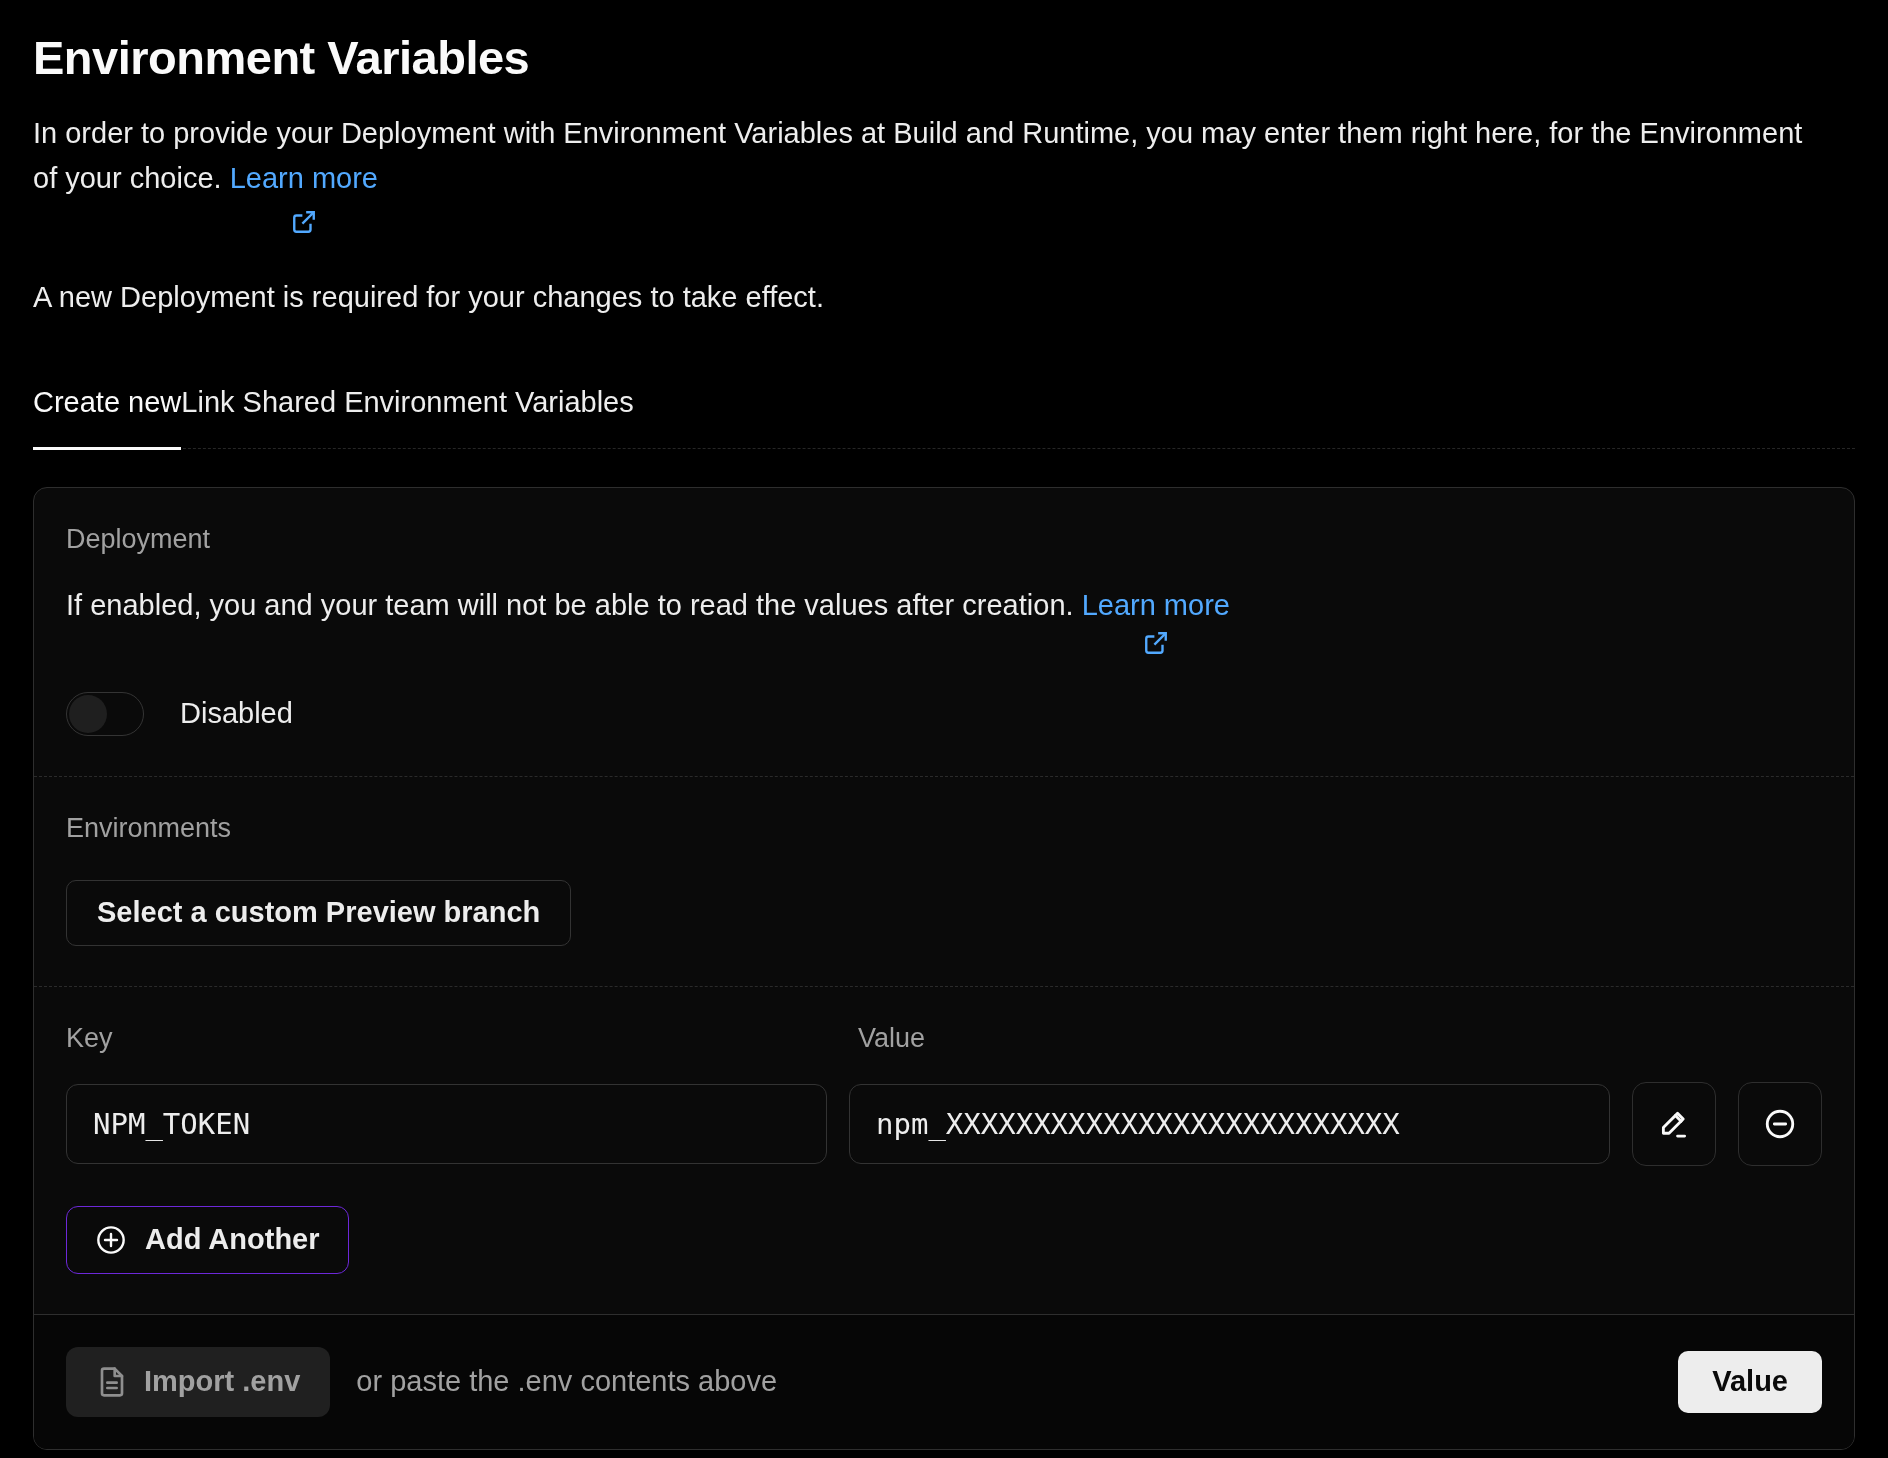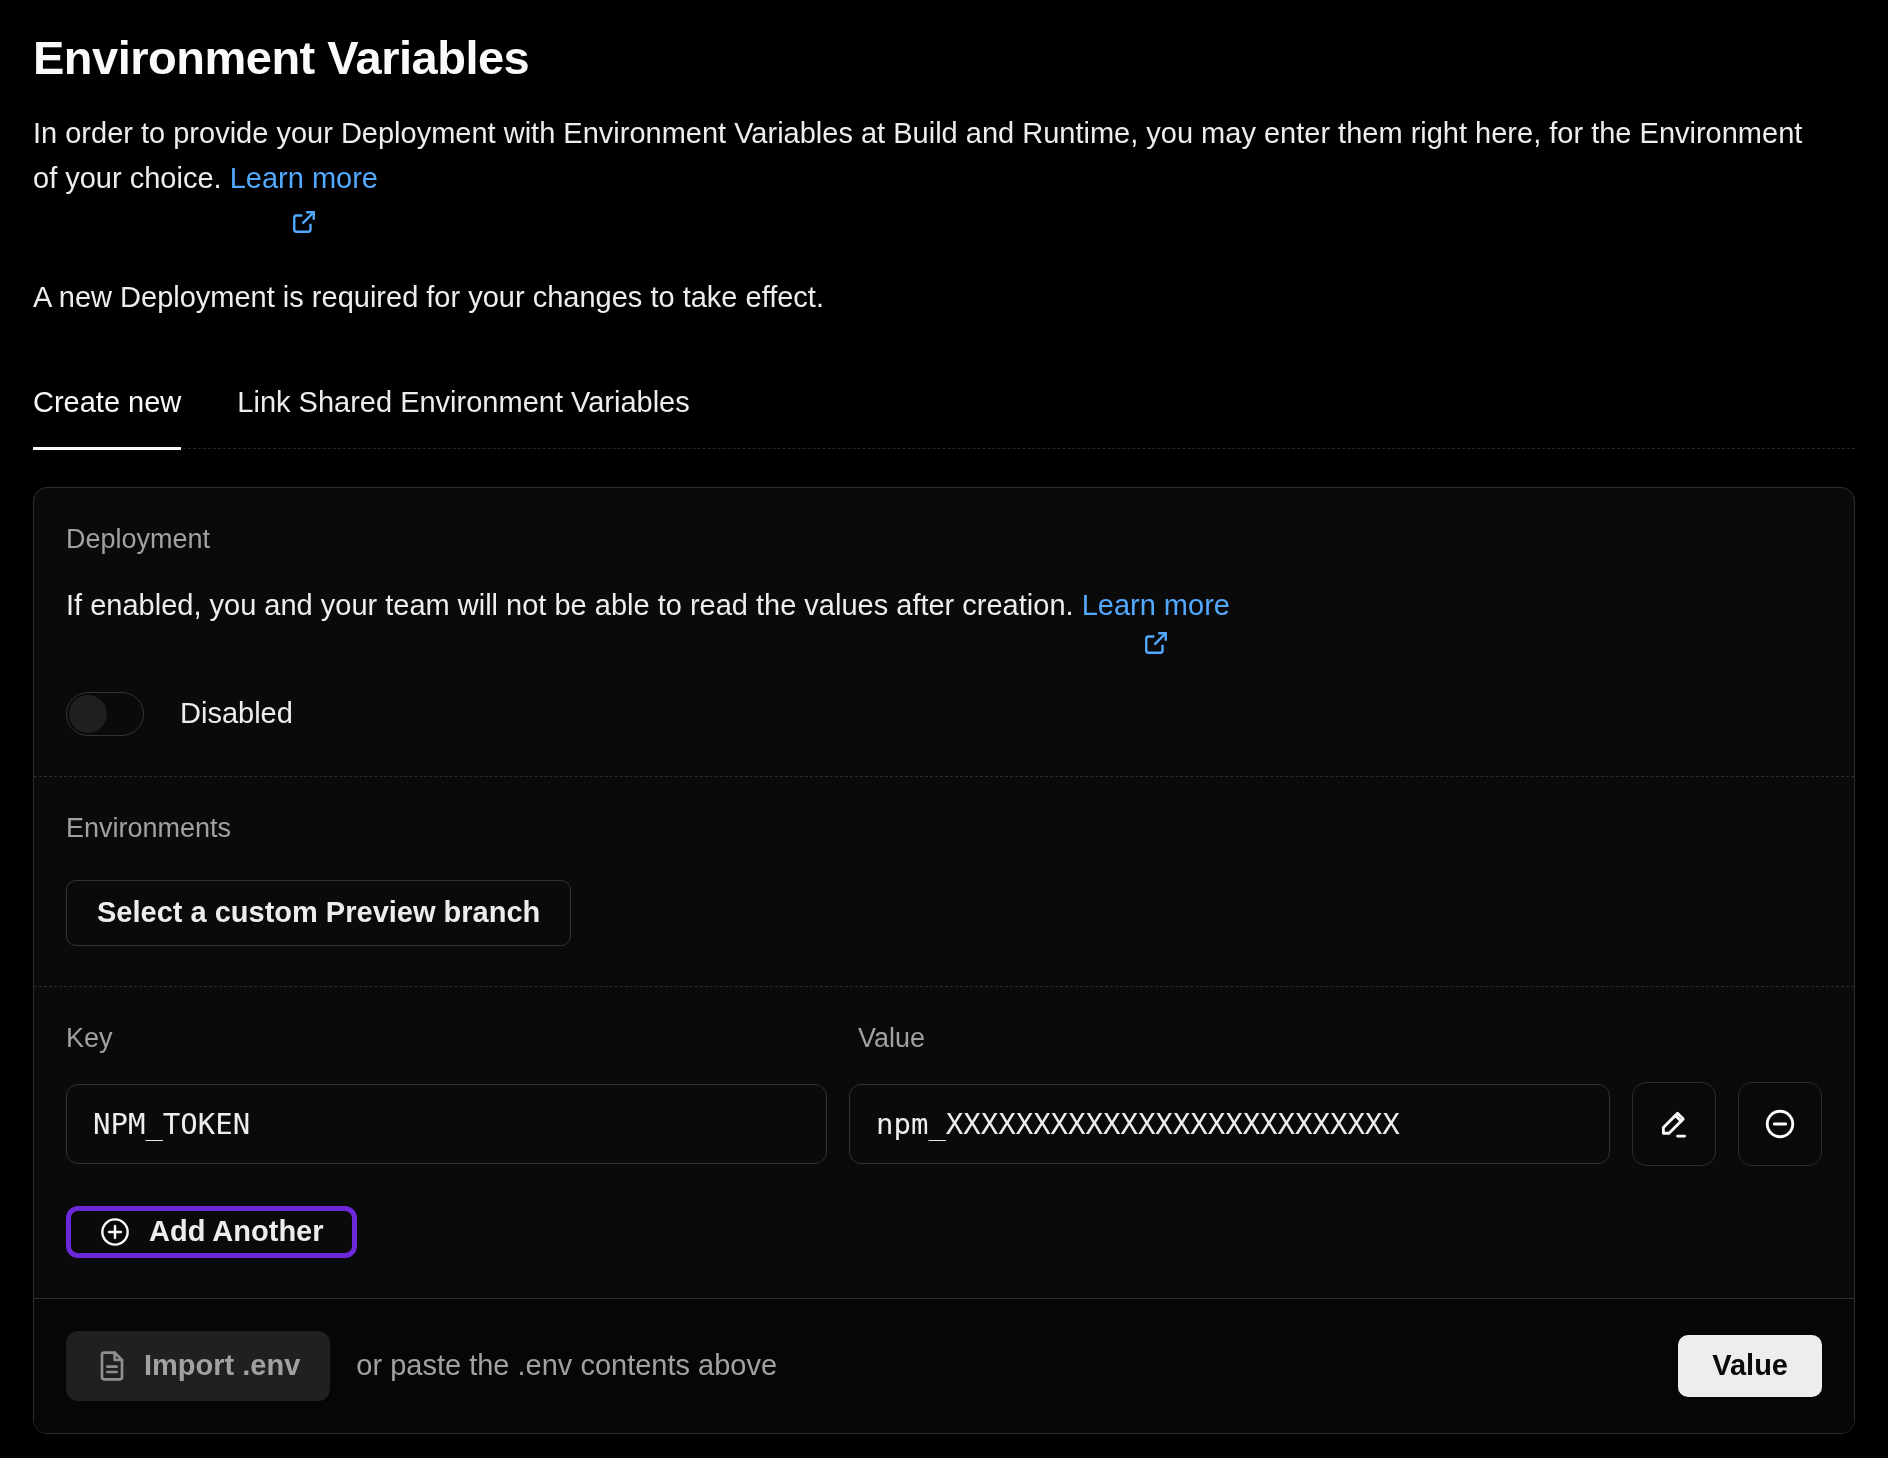--- a/index.html
+++ b/index.html
@@ -23,21 +23,21 @@
   }
   .link {
     color: #52a9ff; text-decoration: none; cursor: pointer;
     display: inline-flex; align-items: center; gap: 8px; flex-direction: column;
   }
   .ext-icon { width: 26px; height: 26px; stroke: #52a9ff; fill: none; stroke-width: 2.2; }
   .page-note { margin-top: 46px; font-size: 29px; color: #ededed; }
 
   
   .tabs {
-    margin-top: 72px; display: flex; gap: 56px;
+    margin-top: 72px; display: flex; 
     border-bottom: 1px dashed #262626;
   }
   .tab {
     font-size: 29px; padding-bottom: 28px; cursor: pointer;
     border-bottom: 3px solid transparent; margin-bottom: -2px;
   }
   .tab.active { color: #fafafa; border-bottom-color: #fafafa; }
   .tab.inactive { color: #ededed; }
 
   
@@ -110,22 +110,22 @@
   .icon-button {
     width: 84px; height: 84px; flex: 0 0 auto;
     border: 1px solid #2e2e2e; border-radius: 14px;
     background: #0a0a0a; cursor: pointer;
     display: flex; align-items: center; justify-content: center;
   }
   .icon-button svg { width: 34px; height: 34px; stroke: #fafafa; fill: none; stroke-width: 2; stroke-linecap: round; stroke-linejoin: round; }
 
   .add-another {
     margin-top: 40px; display: inline-flex; align-items: center; gap: 18px;
-    height: 52px; padding: 0 28px;
-    border: 5px solid #6d28d9; border-radius: 12px; background: transparent;
+    height: 68px; padding: 0 28px;
+    border: 1px solid #6d28d9; border-radius: 12px; background: transparent;
     color: #ededed; font-size: 29px; font-weight: 600; cursor: pointer;
     font-family: "Liberation Sans", sans-serif;
   }
   .add-another svg { width: 32px; height: 32px; stroke: #fafafa; fill: none; stroke-width: 1.8; stroke-linecap: round; }
 
   
   .card-footer {
     border-top: 1px solid #2e2e2e; background: #060606;
     padding: 32px 32px; display: flex; align-items: center;
   }

